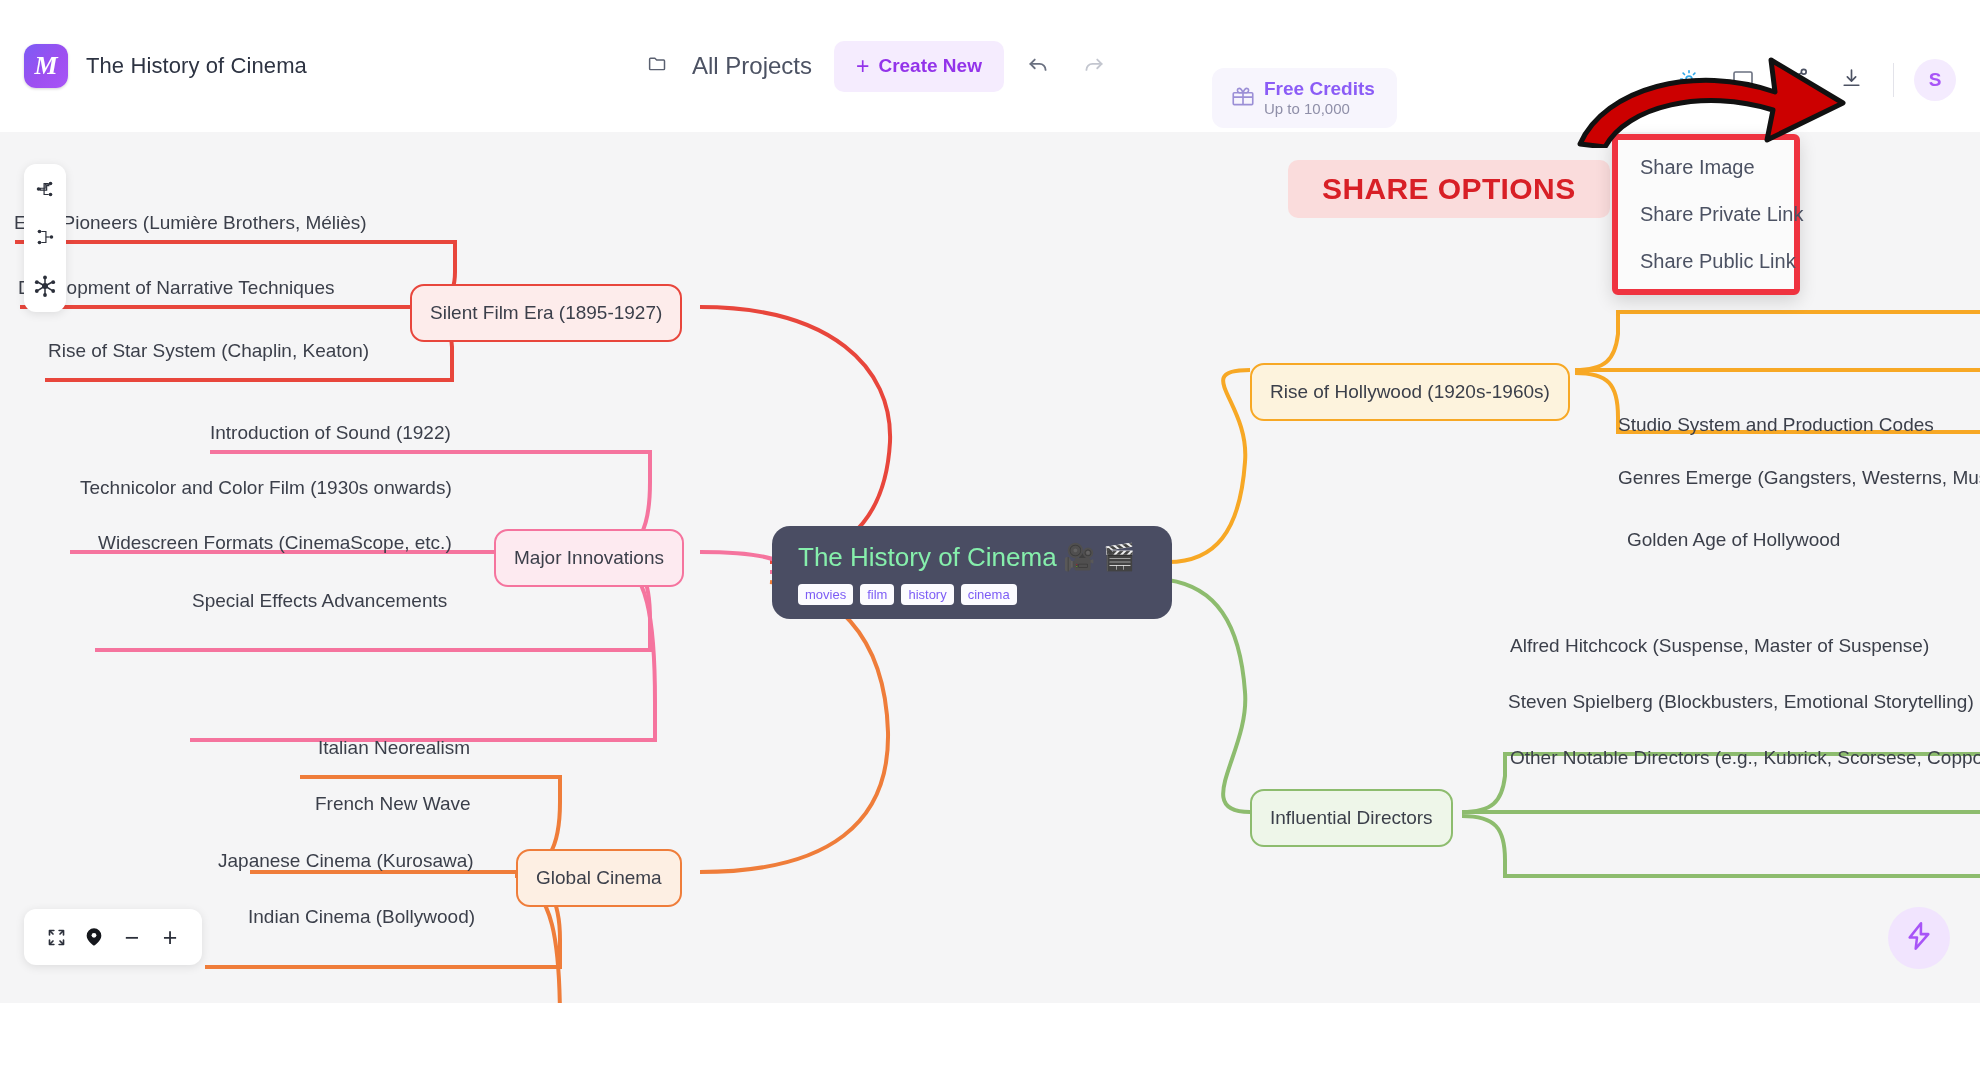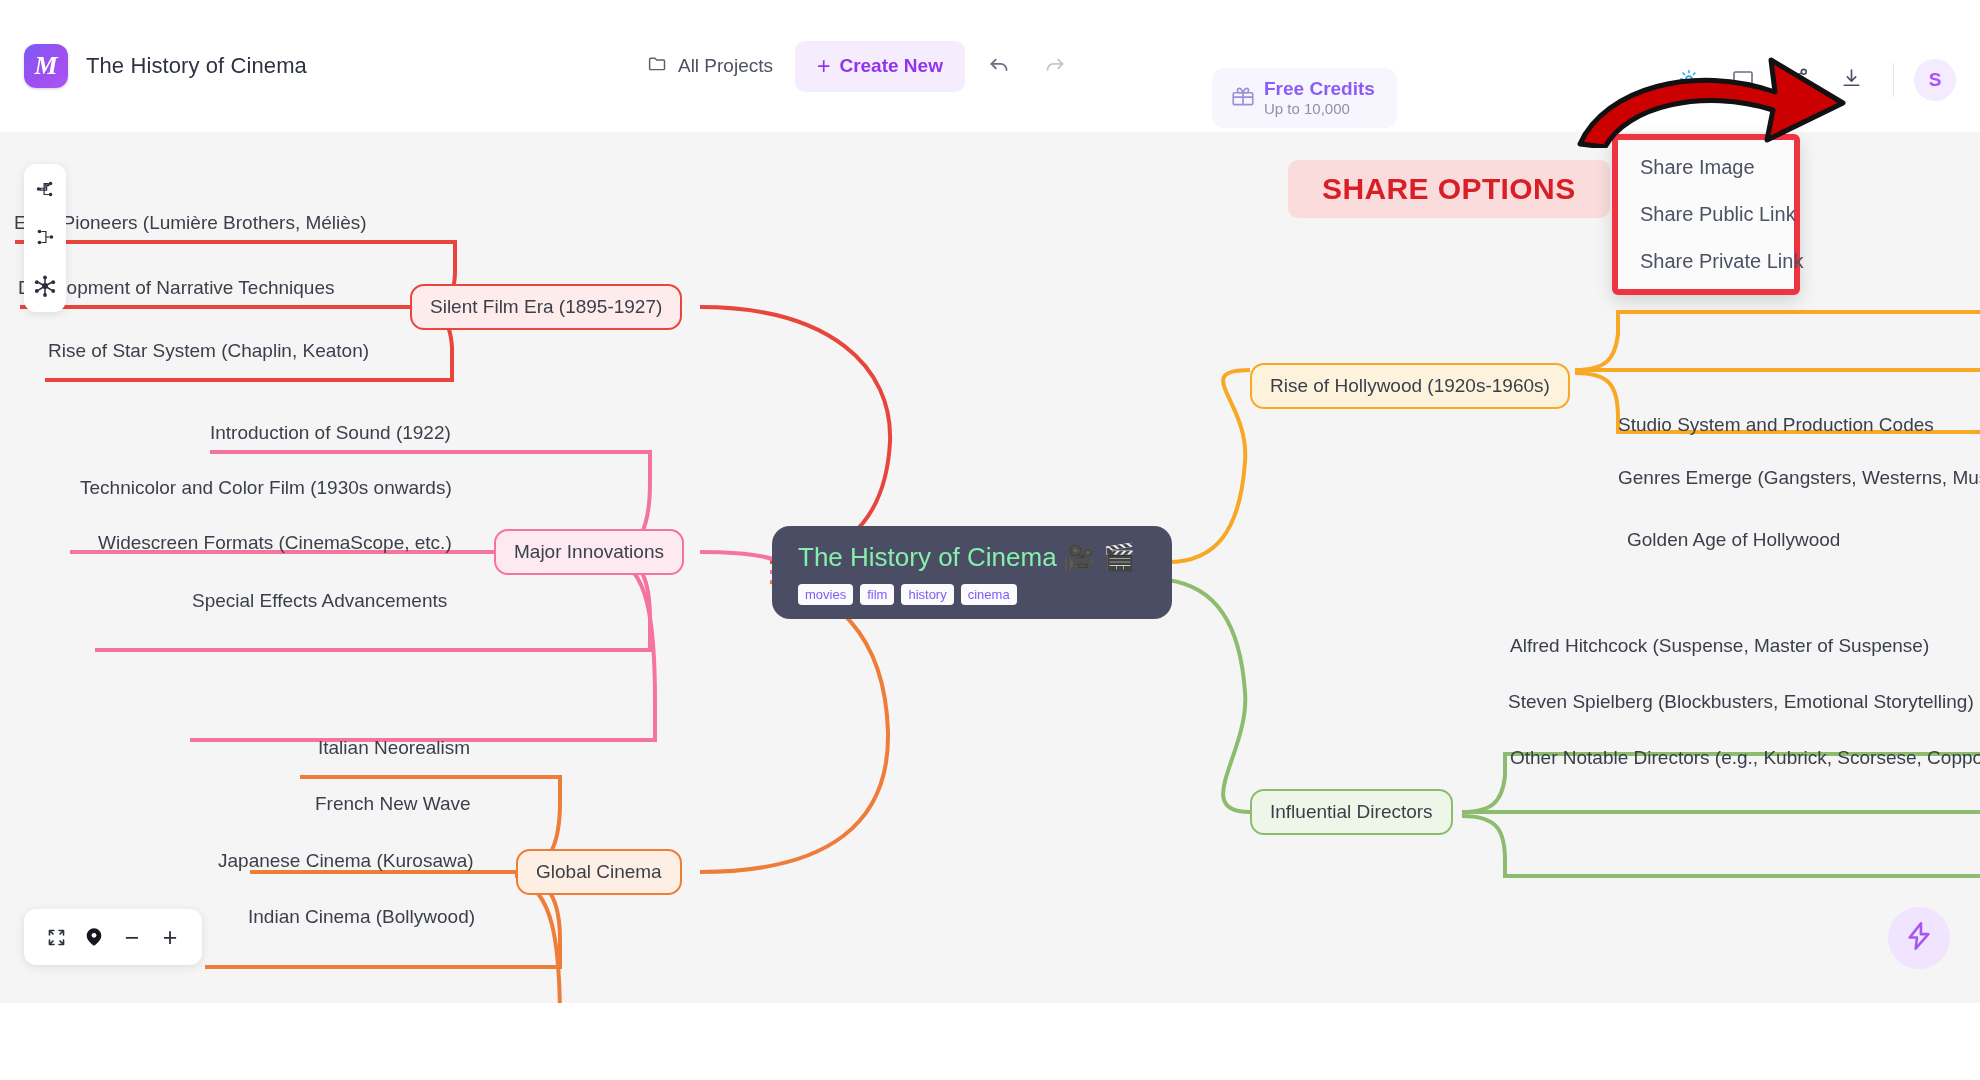--- a/index.html
+++ b/index.html
@@ -25,22 +25,22 @@
     background: linear-gradient(135deg, #7c5cf5 0%, #9d4ff0 55%, #a855f7 100%);
     display: flex; align-items: center; justify-content: center;
     color: #fff; font-size: 26px; font-weight: bold; font-style: italic;
     font-family: "Liberation Serif", serif;
     box-shadow: 0 1px 3px rgba(0,0,0,.18);
   }
   .doc-title { font-size: 22px; color: #2d3342; font-weight: 500; letter-spacing: .1px; }
 
   .hdr-center { display: flex; align-items: center; gap: 12px; margin-left: 330px; }
   .all-projects {
-    display: flex; align-items: center; gap: 10px;
-    font-size: 19px; color: #4c5263; padding: 8px 10px; border-radius: 8px;
+    display: flex; align-items: center; gap: 24px;
+    font-size: 24px; color: #4c5263; padding: 8px 10px; border-radius: 8px;
     cursor: pointer;
   }
   .create-new {
     display: flex; align-items: center; gap: 9px;
     background: #f5ecfe; color: #9333ea;
     font-size: 19px; font-weight: 600;
     padding: 12px 22px; border-radius: 10px; border: none; cursor: pointer;
   }
   .icon-btn {
     width: 44px; height: 44px; display: flex; align-items: center; justify-content: center;
@@ -77,21 +77,21 @@
     overflow: hidden;
   }
   .mm-svg { position: absolute; top: 0; left: 0; }
 
   .node {
     position: absolute;
     display: flex; align-items: center; justify-content: center;
     border-radius: 14px; font-size: 19px; white-space: nowrap;
     cursor: pointer;
   }
-  .branch-node { border: 2px solid; padding: 0 18px; height: 46px; color: #3b3f4a; }
+  .branch-node { border: 2px solid; padding: 0 18px; height: 58px; color: #3b3f4a; }
   .leaf {
     position: absolute; font-size: 19px; color: #3b3f4a;
     white-space: nowrap; cursor: pointer;
   }
 
   .root-node {
     position: absolute;
     background: #4a4d63; border-radius: 18px;
     padding: 16px 26px 14px 26px;
     cursor: pointer;
@@ -385,21 +385,21 @@
           <path d="M13.5 2.5L5 13.2h5.5L9.5 21.5 19 10.6h-5.6z"></path>
         </svg>
       </span>
     </div>
   </div>
 
   <div class="share-banner">SHARE OPTIONS</div>
 
   <div class="share-menu">
     <div class="share-item">Share Image</div>
+    <div class="share-item">Share Private Link</div>
     <div class="share-item">Share Public Link</div>
-    <div class="share-item">Share Private Link</div>
   </div>
 
   <svg class="arrow-ann" width="300" height="100" viewBox="0 0 300 100">
     <path d="M5 96 C 30 40, 120 16, 200 44 L 196 12 L 268 55 L 192 92 L 198 62 C 128 40, 52 58, 30 99 Z" fill="#cc0000" stroke="#111111" stroke-width="5" stroke-linejoin="round"></path>
   </svg>
 
 </div>
 
 </body></html>

